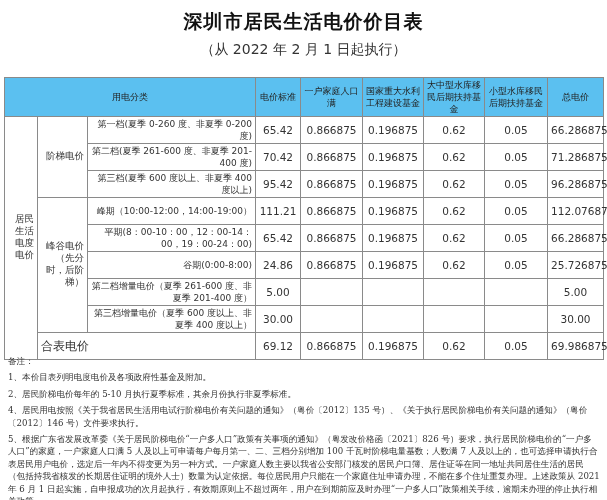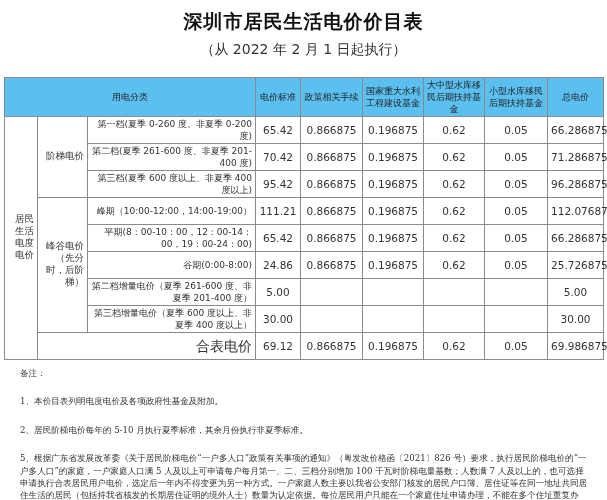--- a/index.html
+++ b/index.html
@@ -7,23 +7,23 @@
   .title { position:absolute; left:0; top:9px; width:607px; text-align:center; font-size:19px; font-weight:bold; color:#111; letter-spacing:1px; }
   .subtitle { position:absolute; left:0; top:41px; width:607px; text-align:center; font-size:14px; color:#333; }
   .unit { position:absolute; right:8px; top:63px; font-size:10px; color:#333;margin-top:32px; }
   table.price { position:absolute; left:4px; top:77px; border-collapse:collapse; table-layout:fixed; width:599px; font-size:9px; }
   table.price td, table.price th { border:1px solid #8a8a8a; padding:0 3px; }
   table.price th { background:#5bc0f0; font-weight:normal; color:#222; height:38px; text-align:center; line-height:12px; font-size:9px; }
   table.price td { height:26px; line-height:12px; }
   td.num { text-align:center; font-size:10.5px; color:#333;margin-top:9px; }
   td.desc { text-align:right; font-size:9px; color:#333; }
   td.grp { text-align:right; font-size:9.5px; color:#333;font-family:Liberation Mono, monospace; }
-  td.center { text-align:right; font-size:14px; color:#333;margin-top:24px; }
+  td.center { text-align:left; font-size:12px; color:#333;margin-top:24px; }
   .notes { position:absolute; left:4px; top:351px; width:600px; font-family:"DejaVu Serif", serif; font-size:8.6px; line-height:12.4px; color:#333; }
-  .notes p { margin:16px; }
+  .notes p { margin:4px; }
 </style>
 </head>
 <body>
 
 <div class="title">深圳市居民生活电价价目表</div>
 <div class="subtitle">（从 2022 年 2 月 1 日起执行）</div>
 <div class="unit">单位：分/千瓦时（含税）</div>
 
 <table class="price">
   <colgroup>
@@ -34,21 +34,21 @@
       <col style="width:62px">
       <col style="width:61px">
       <col style="width:61px">
       <col style="width:63px">
       <col style="width:56px">
   </colgroup>
   <tbody>
       <tr>
     <th colspan="3">用电分类</th>
     <th>电价标准</th>
-    <th>政策相关手续</th>
+    <th>一户家庭人口满</th>
     <th>国家重大水利工程建设基金</th>
     <th>大中型水库移民后期扶持基金</th>
     <th>小型水库移民后期扶持基金</th>
     <th>总电价</th>
   </tr>
 
   <tr>
     <td rowspan="9" class="grp">居民生活电度电价</td>
     <td rowspan="3" class="grp">阶梯电价</td>
     <td class="desc">第一档(夏季 0-260 度、非夏季 0-200 度)</td>
@@ -134,15 +134,16 @@
     <td class="num">0.05</td>
     <td class="num">69.986875</td>
   </tr>
 </tbody>
   </table>
 
 <div class="notes">
   <p>备注：</p>
   <p>1、本价目表列明电度电价及各项政府性基金及附加。</p>
   <p>2、居民阶梯电价每年的 5-10 月执行夏季标准，其余月份执行非夏季标准。</p>
+  <p>4、居民用电按照《关于我省居民生活用电试行阶梯电价有关问题的通知》（粤价〔2012〕135 号）、《关于执行居民阶梯电价有关问题的通知》（粤价〔2012〕146 号）文件要求执行。</p>
   <p>5、根据广东省发展改革委《关于居民阶梯电价“一户多人口”政策有关事项的通知》（粤发改价格函〔2021〕826 号）要求，执行居民阶梯电价的“一户多人口”的家庭，一户家庭人口满 5 人及以上可申请每户每月第一、二、三档分别增加 100 千瓦时阶梯电量基数；人数满 7 人及以上的，也可选择申请执行合表居民用户电价，选定后一年内不得变更为另一种方式。一户家庭人数主要以我省公安部门核发的居民户口簿、居住证等在同一地址共同居住生活的居民（包括持我省核发的长期居住证明的境外人士）数量为认定依据。每位居民用户只能在一个家庭住址申请办理，不能在多个住址重复办理。上述政策从 2021 年 6 月 1 日起实施，自申报成功的次月起执行，有效期原则上不超过两年，用户在到期前应及时办理“一户多人口”政策相关手续，逾期未办理的停止执行相关政策。</p>
   <p>注：如被收取高价电费，可拨打政府服务热线电话 ：0755-12345</p>
 </div>
 
 </body></html>

